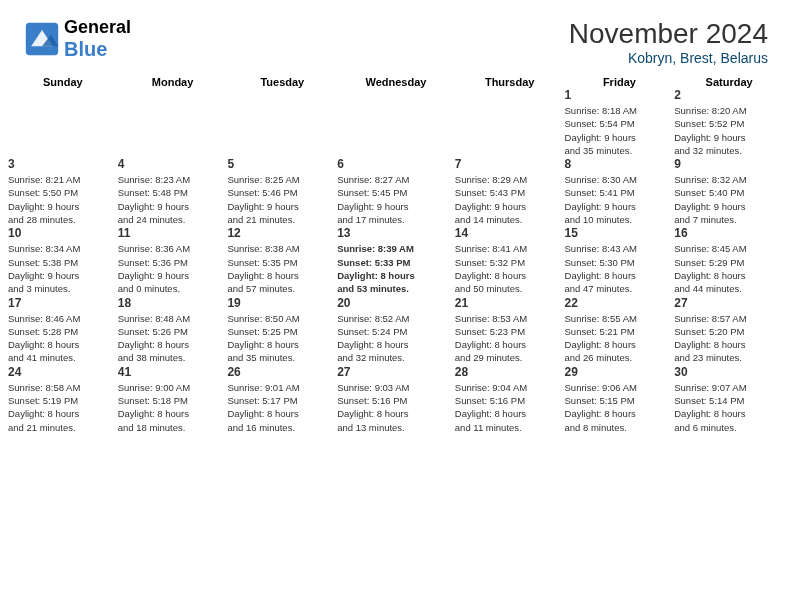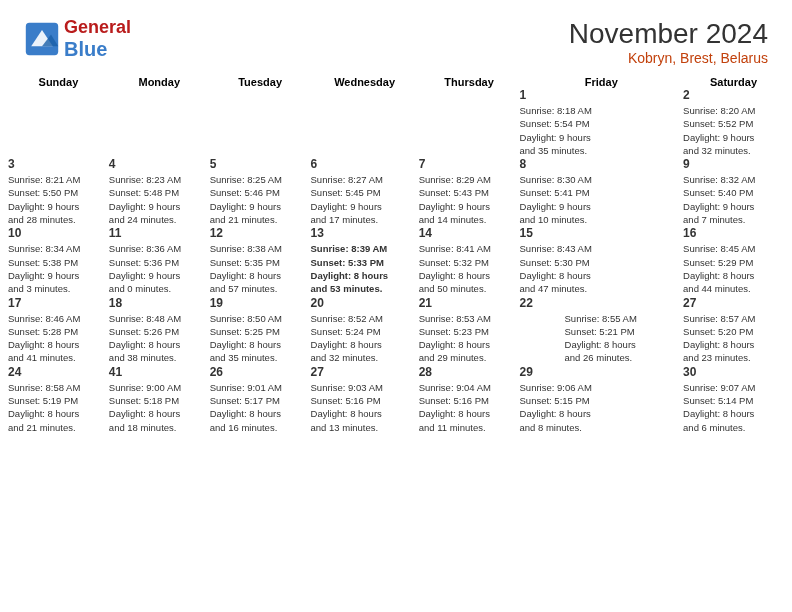--- a/index.html
+++ b/index.html
@@ -21,21 +21,21 @@
       align-items: center;
     }
     .logo-text {
       display: flex;
       flex-direction: column;
       line-height: 1.1;
     }
     .logo-general {
       font-size: 18px;
       font-weight: bold;
-      color: #b91c1c;
+      color: #000000;
       text-align: center;
     }
     .logo-blue {
       font-size: 20px;
       font-weight: bold;
       color: #3a7dc9;
     }
     .logo-icon {
       width: 36px;
       height: 36px;
@@ -44,21 +44,21 @@
     .title-block {
       text-align: right;
     }
     .month-title {
       font-size: 28px;
       font-weight: 400;
       color: #333;
     }
     .location {
       font-size: 14px;
-      color: #c2410c;
+      color: #0c4a6e;
     }
     .day-num {
       font-size: 12px;
       font-weight: bold;
       color: #333;
       display: block;
       margin-bottom: 2px;
     }
     .day-info {
       font-size: 9.5px;
@@ -265,21 +265,21 @@
           </td>
           <td>
             <span class="day-num">21</span>
             <div class="day-info" style="white-space: pre-line;">Sunrise: 8:53 AM
 Sunset: 5:23 PM
 Daylight: 8 hours
 and 29 minutes.</div>
           </td>
           <td>
             <span class="day-num">22</span>
-            <div class="day-info" style="white-space: pre-line; margin-left: 45px;">Sunrise: 8:55 AM
+            <div class="day-info" style="white-space: pre-line;">Sunrise: 8:55 AM
 Sunset: 5:21 PM
 Daylight: 8 hours
 and 26 minutes.</div>
           </td>
           <td>
             <span class="day-num">27</span>
             <div class="day-info" style="white-space: pre-line;">Sunrise: 8:57 AM
 Sunset: 5:20 PM
 Daylight: 8 hours
 and 23 minutes.</div>

